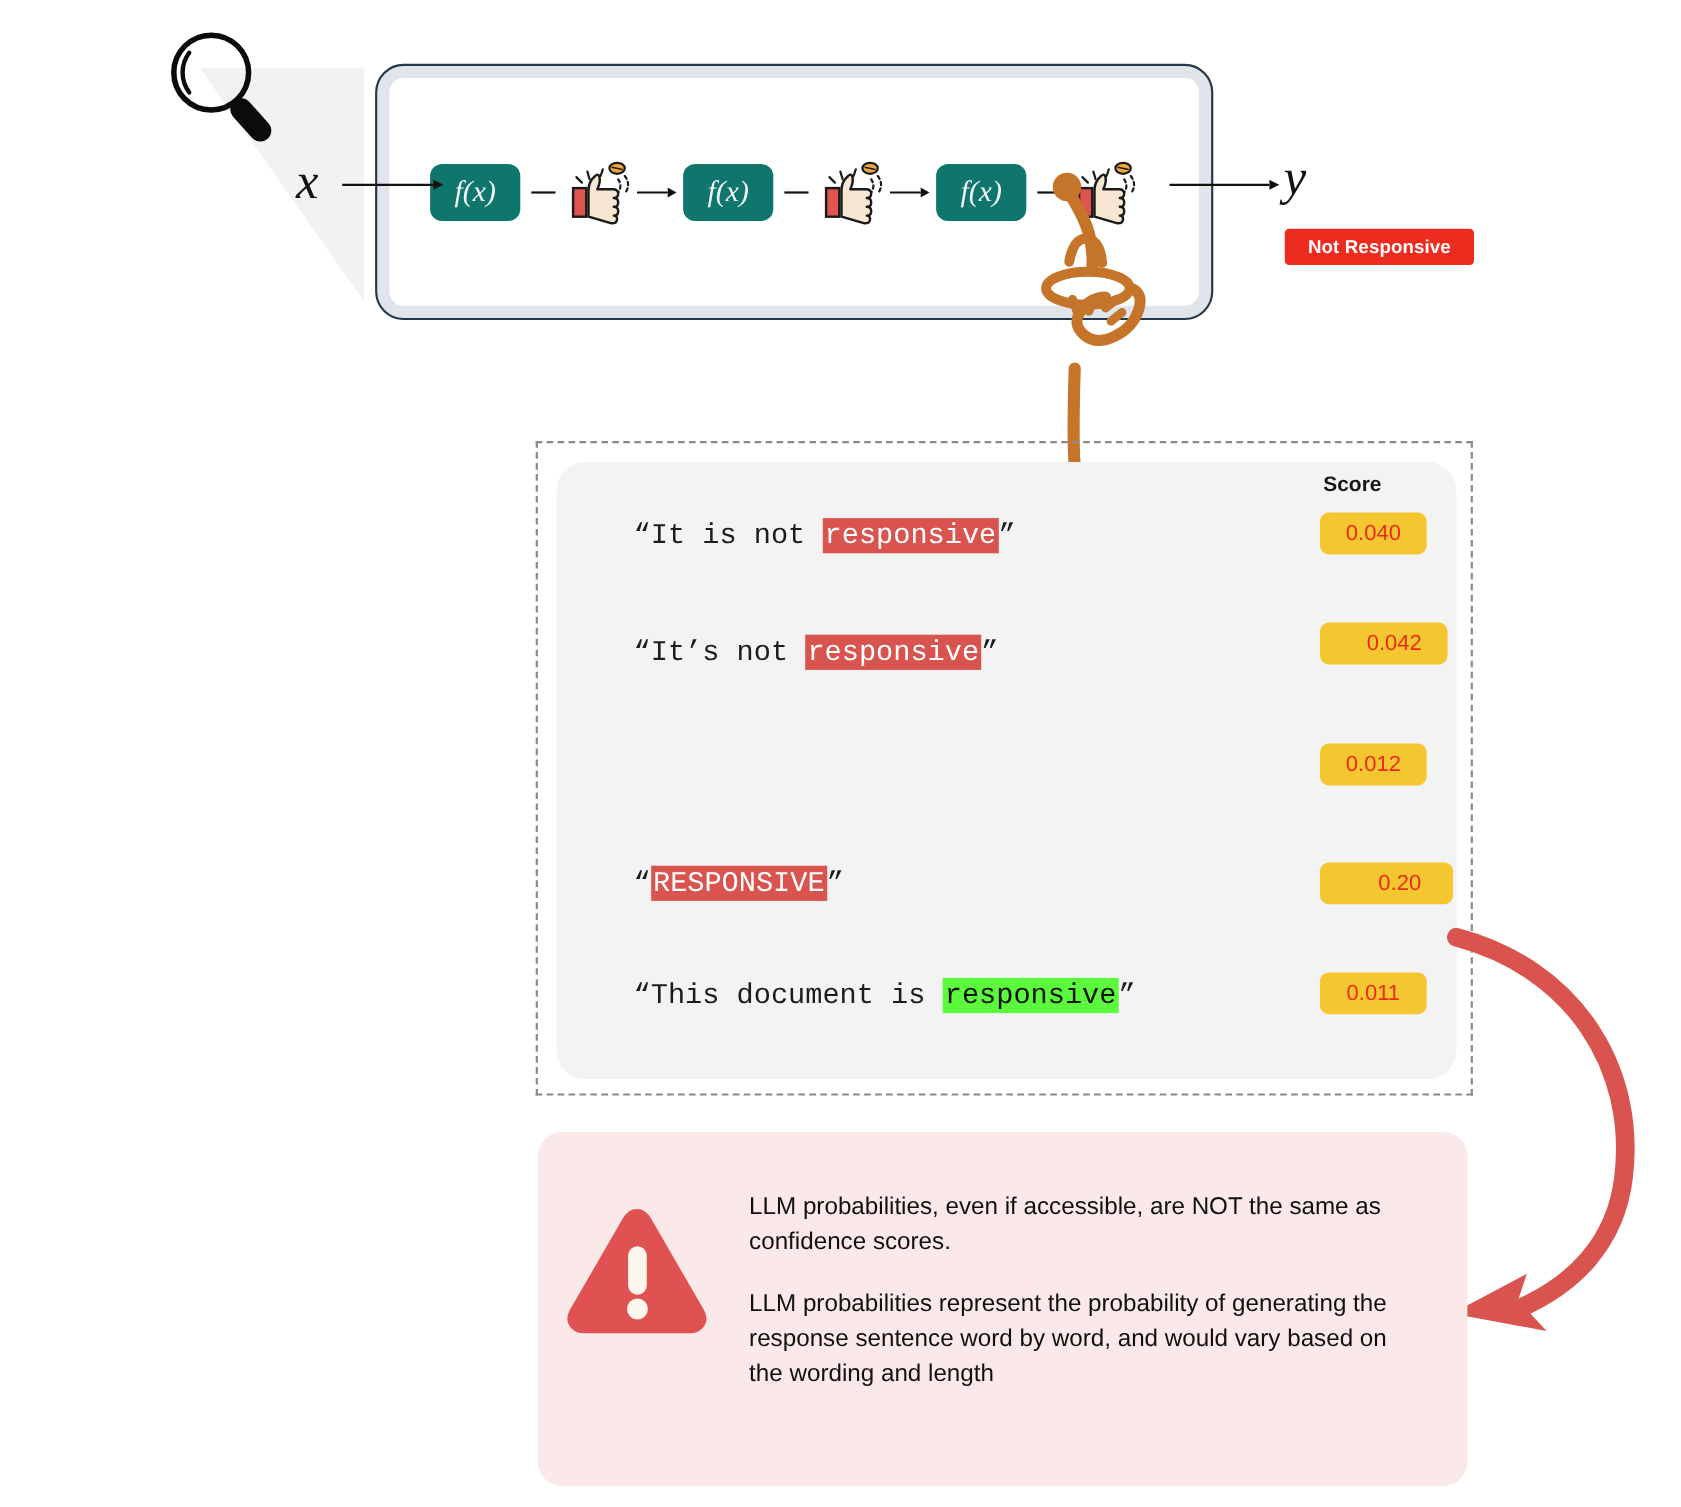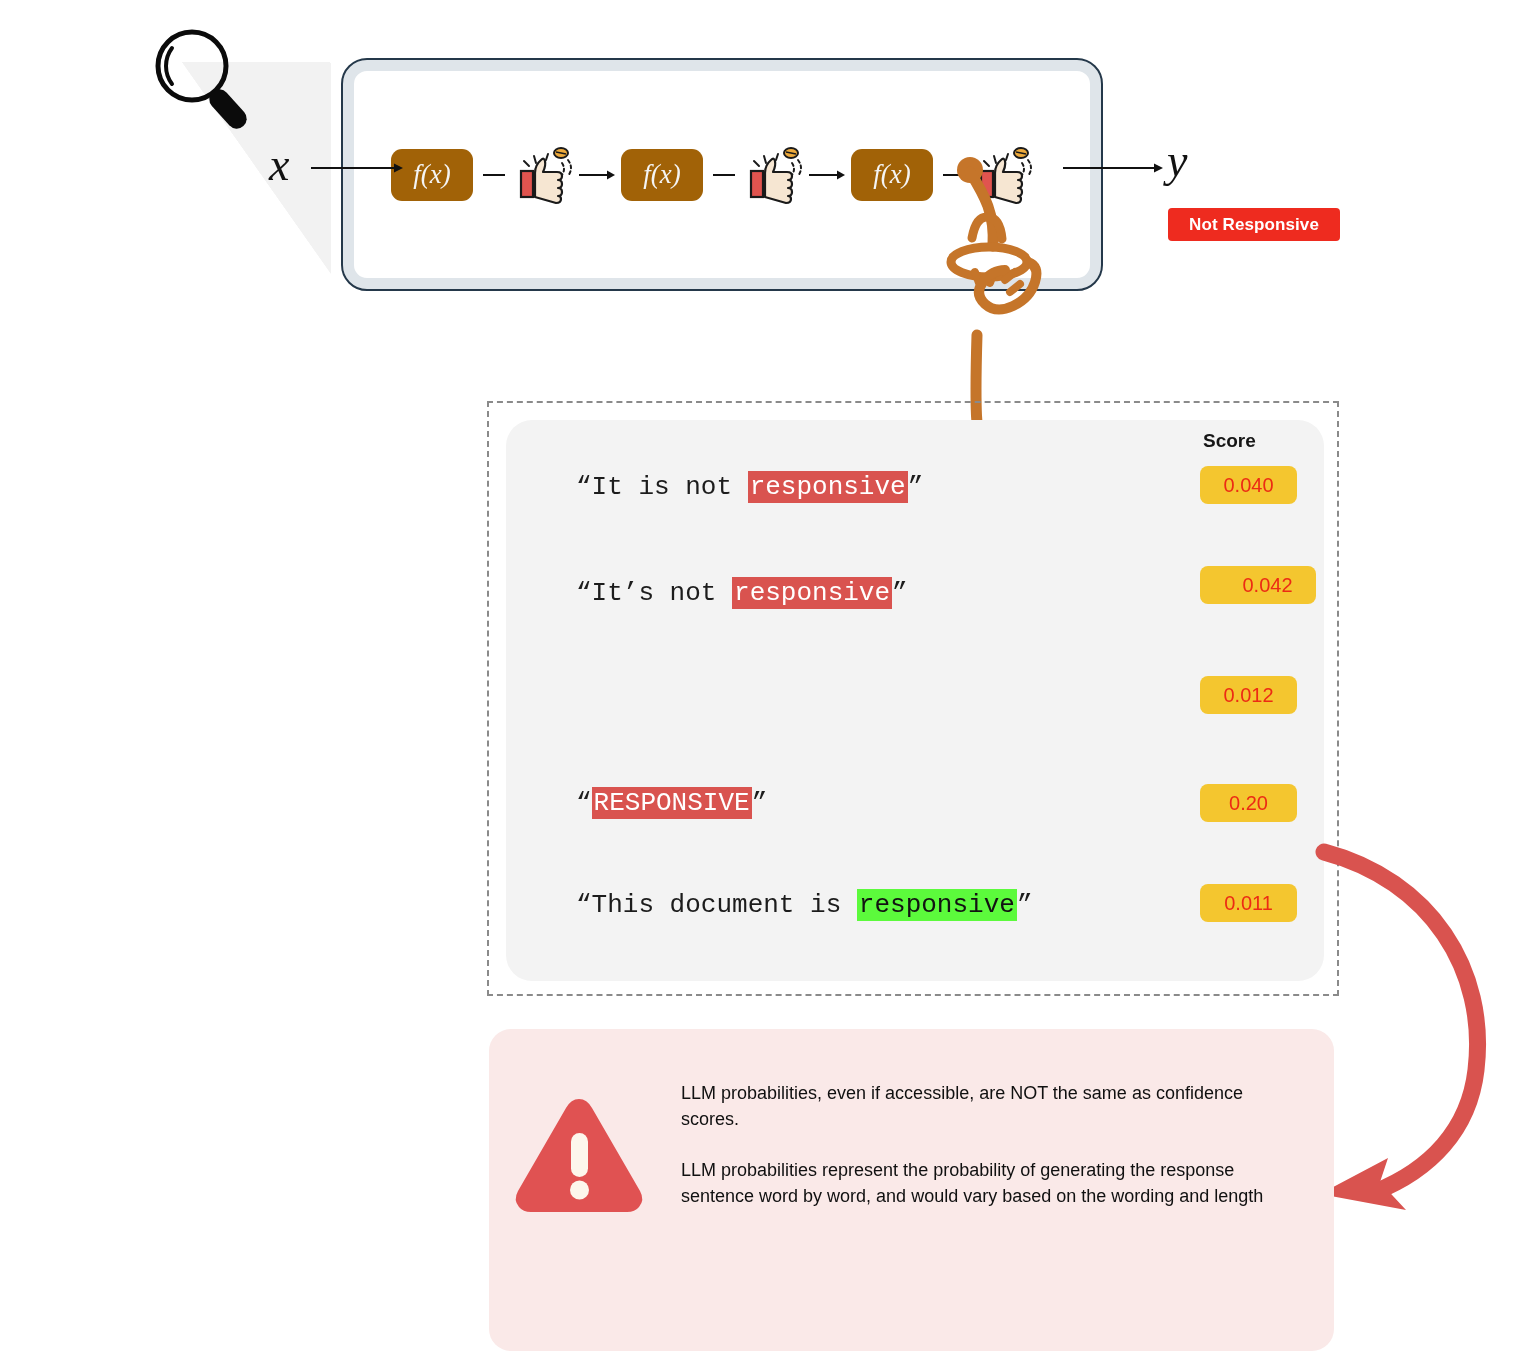--- a/index.html
+++ b/index.html
@@ -18,21 +18,21 @@
   
   .magnifier{position:absolute;left:146px;top:26px;width:120px;height:110px;}
 
   
   .pipeline{position:absolute;left:341px;top:58px;width:758px;height:229px;
             border:2px solid #24384a;border-radius:26px;
             box-shadow:inset 0 0 0 11px #dfe5ea;background:#ffffff;}
   .pipe-row{position:absolute;left:0;top:0;width:100%;height:100%;
             display:flex;align-items:center;}
 
-  .fx{width:82px;height:52px;background:#a16207;border-radius:11px;
+  .fx{width:82px;height:52px;background:#0f766e;border-radius:11px;
       display:flex;align-items:center;justify-content:center;flex:0 0 auto;}
   .fx i{color:#f4f4f4;font-family:"Liberation Serif", serif;font-style:italic;font-size:27px;
         letter-spacing:0;}
 
   .dashline{width:22px;height:2px;background:#111;flex:0 0 auto;}
   .arrow-seg{width:36px;height:14px;flex:0 0 auto;position:relative;}
 
   .thumb{width:64px;height:64px;flex:0 0 auto;position:relative;}
 
   
@@ -75,21 +75,21 @@
 
   
   .redarrow{position:absolute;left:1280px;top:820px;width:260px;height:410px;
             pointer-events:none;}
 
   
   .warnbox{position:absolute;left:489px;top:1029px;width:845px;height:322px;
            background:#fae9e8;border-radius:22px;}
   .warn-tri{position:absolute;left:20px;top:62px;width:140px;height:128px;}
   .warn-text{position:absolute;left:192px;top:52px;width:612px;
-             font-family:"Liberation Sans", sans-serif;font-size:18px;line-height:1.42;
+             font-family:"Liberation Sans", sans-serif;font-size:22px;line-height:1.42;
              color:#101010;font-stretch:condensed;}
   .warn-text p{margin:0 0 26px 0;}
   .warn-text p:last-child{margin-bottom:0;}
 </style>
 </head>
 <body>
 
 <div id="stage">
 
   <svg class="zoom-cone" viewBox="0 0 1528 1370" xmlns="http://www.w3.org/2000/svg">
@@ -227,21 +227,21 @@
 
   <div class="score-badge" style="top:466px;">
     <span>0.040</span>
   </div>
   <div class="score-badge" style="top:566px;padding-left:19px;">
     <span>0.042</span>
   </div>
   <div class="score-badge" style="top:676px;">
     <span>0.012</span>
   </div>
-  <div class="score-badge" style="top:784px;">
+  <div class="score-badge" style="top:784px;padding-left:24px;">
     <span>0.20</span>
   </div>
   <div class="score-badge" style="top:884px;">
     <span>0.011</span>
   </div>
 
   <svg class="redarrow" viewBox="0 0 260 410" xmlns="http://www.w3.org/2000/svg">
     <path d="M44 32 C 150 60, 208 150, 196 250 C 189 310, 150 350, 95 372" fill="none" stroke="#d9534f" stroke-width="17" stroke-linecap="round"></path>
     <polygon points="40,374 108,338 100,362 126,390" fill="#d9534f"></polygon>
   </svg>

